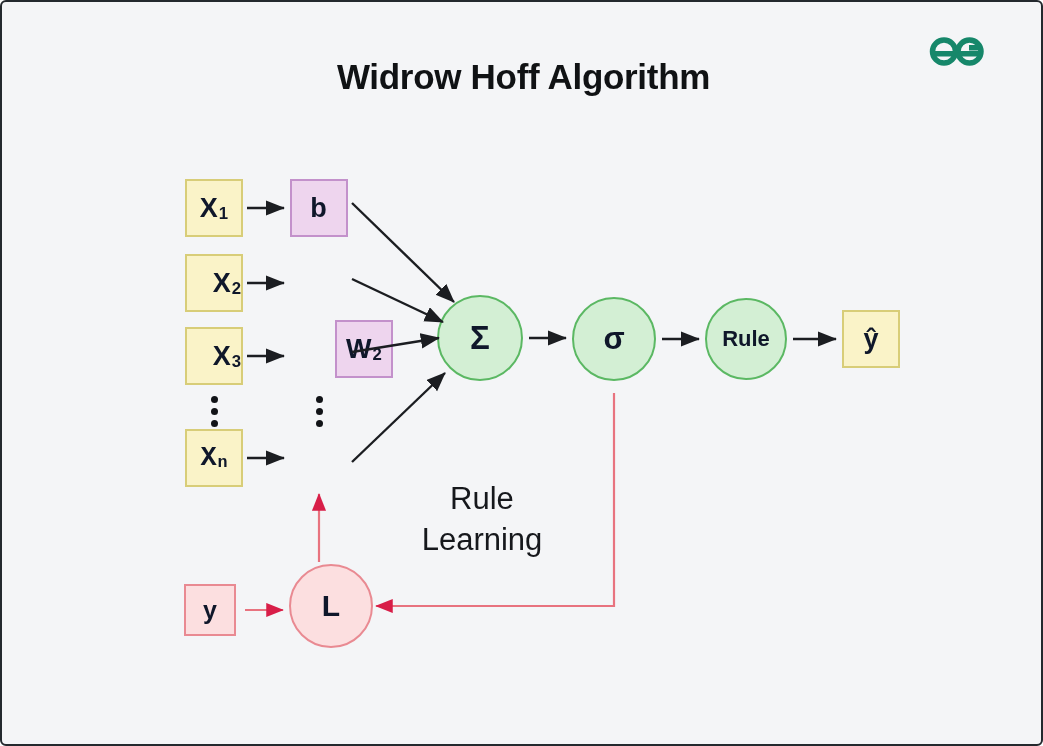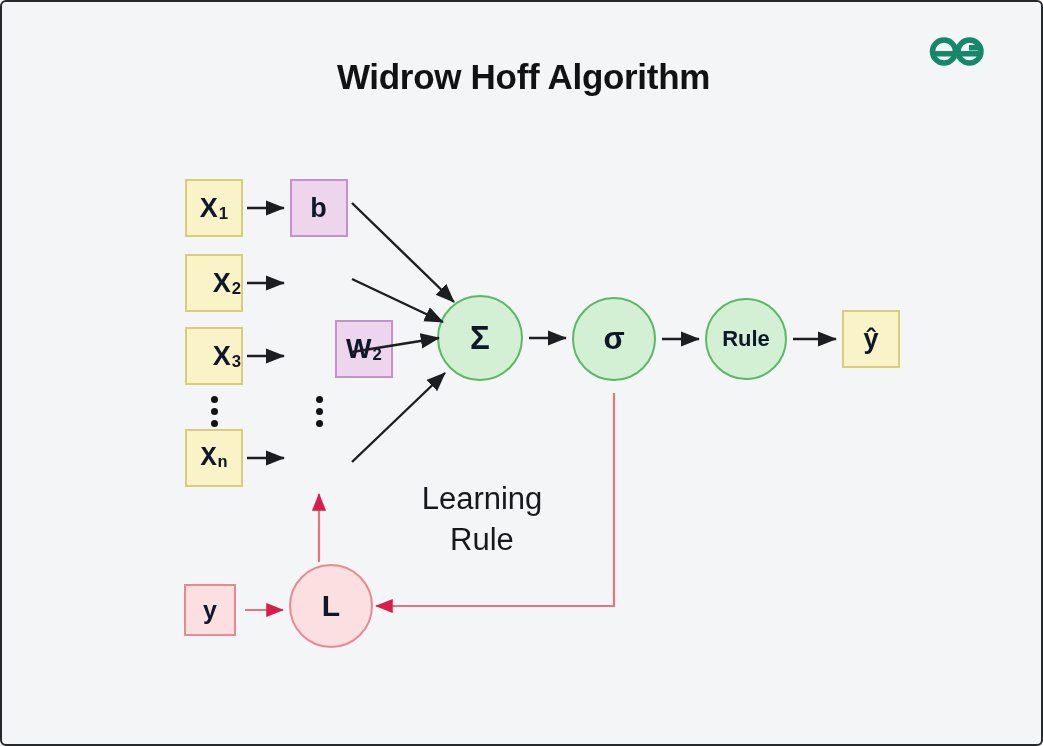--- a/index.html
+++ b/index.html
@@ -190,22 +190,22 @@
     <span>ŷ</span>
   </div>
 
   <div class="node box-y" style="left:182px; top:582px;">
     <span>y</span>
   </div>
   <div class="node circle-pink" style="left:287px; top:562px;">
     <span>L</span>
   </div>
   <div id="learning-rule">
+    <div>Rule</div>
     <div>Learning</div>
-    <div>Rule</div>
   </div>
 
   <svg class="svg-layer" viewBox="0 0 1043 746">
     <defs>
       <marker id="ah-dark" markerWidth="9" markerHeight="9" refX="7.6" refY="3.2" orient="auto">
         <path d="M0,0 L8,3.2 L0,6.4 z" fill="#1b1d21"></path>
       </marker>
       <marker id="ah-red" markerWidth="9" markerHeight="9" refX="7.6" refY="3.2" orient="auto">
         <path d="M0,0 L8,3.2 L0,6.4 z" fill="#d81e48"></path>
       </marker>

